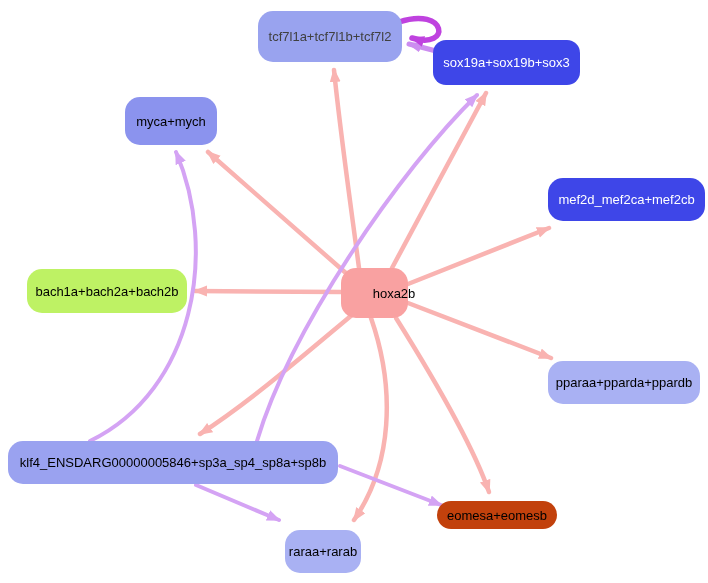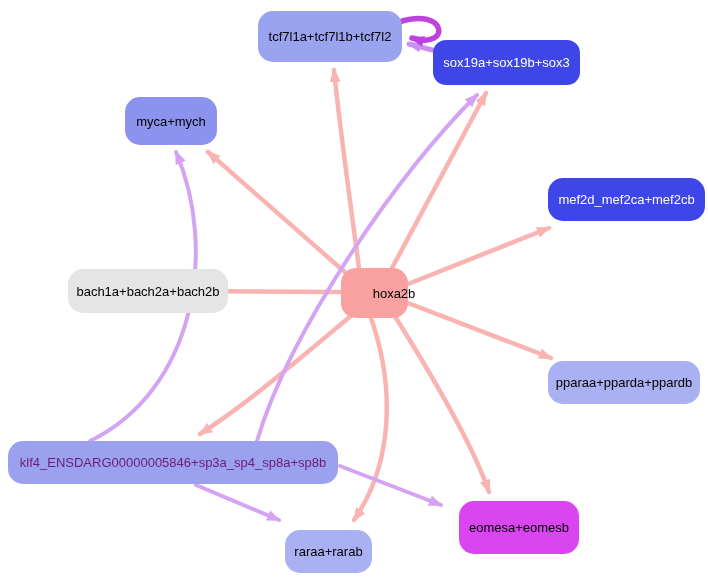--- a/index.html
+++ b/index.html
@@ -62,24 +62,24 @@
         <path d="M 352 315 C 310 350, 250 402, 200 434" fill="none" stroke="#f9b3b1" stroke-width="4.5" stroke-linecap="round" marker-end="url(#arrow-pink)"></path>
         <path d="M 90 441 C 195 390, 218 250, 176 152" fill="none" stroke="#d4a3f4" stroke-width="4" stroke-linecap="round" marker-end="url(#arrow-purple)"></path>
         <path d="M 257 441 C 290 330, 400 170, 477 95" fill="none" stroke="#d4a3f4" stroke-width="4" stroke-linecap="round" marker-end="url(#arrow-purple)"></path>
         <path d="M 340 466 L 441 505" fill="none" stroke="#d4a3f4" stroke-width="4" stroke-linecap="round" marker-end="url(#arrow-purple)"></path>
         <path d="M 196 485 L 279 520" fill="none" stroke="#d4a3f4" stroke-width="4" stroke-linecap="round" marker-end="url(#arrow-purple)"></path>
         <path d="M 440 52 L 409 44" fill="none" stroke="#cc8df0" stroke-width="5" stroke-linecap="round" marker-end="url(#arrow-violet)"></path>
         <path d="M 399 22 C 447 6, 452 50, 412 38" fill="none" stroke="#bf42df" stroke-width="5.5" stroke-linecap="round" marker-end="url(#arrow-magenta)"></path>
       </g>
   </svg>
   <div>
-      <div class="node" style="left: 258px; top: 11px; width: 144px; height: 51px; background: rgb(153, 163, 239); color: #000000;">tcf7l1a+tcf7l1b+tcf7l2</div>
+      <div class="node" style="left: 258px; top: 11px; width: 144px; height: 51px; background: rgb(153, 163, 239); color: #404040;">tcf7l1a+tcf7l1b+tcf7l2</div>
       <div class="node" style="left: 433px; top: 40px; width: 147px; height: 45px; background: rgb(62, 70, 232); color: rgb(255, 255, 255); border-radius: 13px;">sox19a+sox19b+sox3</div>
       <div class="node" style="left: 125px; top: 97px; width: 92px; height: 48px; background: rgb(139, 147, 238); color: rgb(0, 0, 0);">myca+mych</div>
       <div class="node" style="left: 548px; top: 178px; width: 157px; height: 43px; background: rgb(62, 70, 232); color: rgb(255, 255, 255);">mef2d_mef2ca+mef2cb</div>
-      <div class="node" style="left: 27px; top: 269px; width: 160px; height: 44px; background: #e5e5e5; color: rgb(0, 0, 0); margin-left: 41px;">bach1a+bach2a+bach2b</div>
+      <div class="node" style="left: 27px; top: 269px; width: 160px; height: 44px; background: #bef264; color: rgb(0, 0, 0);">bach1a+bach2a+bach2b</div>
       <div class="node" style="left: 341px; top: 268px; width: 67px; height: 50px; background: rgb(249, 161, 161); color: rgb(0, 0, 0); padding-left: 45px;">hoxa2b</div>
       <div class="node" style="left: 548px; top: 361px; width: 152px; height: 43px; background: rgb(169, 177, 243); color: rgb(0, 0, 0); text-align: center;">pparaa+pparda+ppardb</div>
-      <div class="node" style="left: 8px; top: 441px; width: 330px; height: 43px; background: rgb(154, 162, 240); color: #701a75;">klf4_ENSDARG00000005846+sp3a_sp4_sp8a+sp8b</div>
-      <div class="node" style="left: 459px; top: 501px; width: 120px; height: 53px; background: #d946ef; color: rgb(0, 0, 0);">eomesa+eomesb</div>
-      <div class="node" style="left: 285px; top: 530px; width: 87px; height: 43px; background: rgb(169, 177, 243); color: rgb(0, 0, 0);">raraa+rarab</div>
+      <div class="node" style="left: 8px; top: 441px; width: 330px; height: 43px; background: rgb(154, 162, 240); color: #000000;">klf4_ENSDARG00000005846+sp3a_sp4_sp8a+sp8b</div>
+      <div class="node" style="left: 437px; top: 501px; width: 120px; height: 28px; background: #c2410c; color: rgb(0, 0, 0);">eomesa+eomesb</div>
+      <div class="node" style="left: 285px; top: 530px; width: 76px; height: 43px; background: rgb(169, 177, 243); color: rgb(0, 0, 0);">raraa+rarab</div>
     </div>
 </div>
 
 </body></html>

